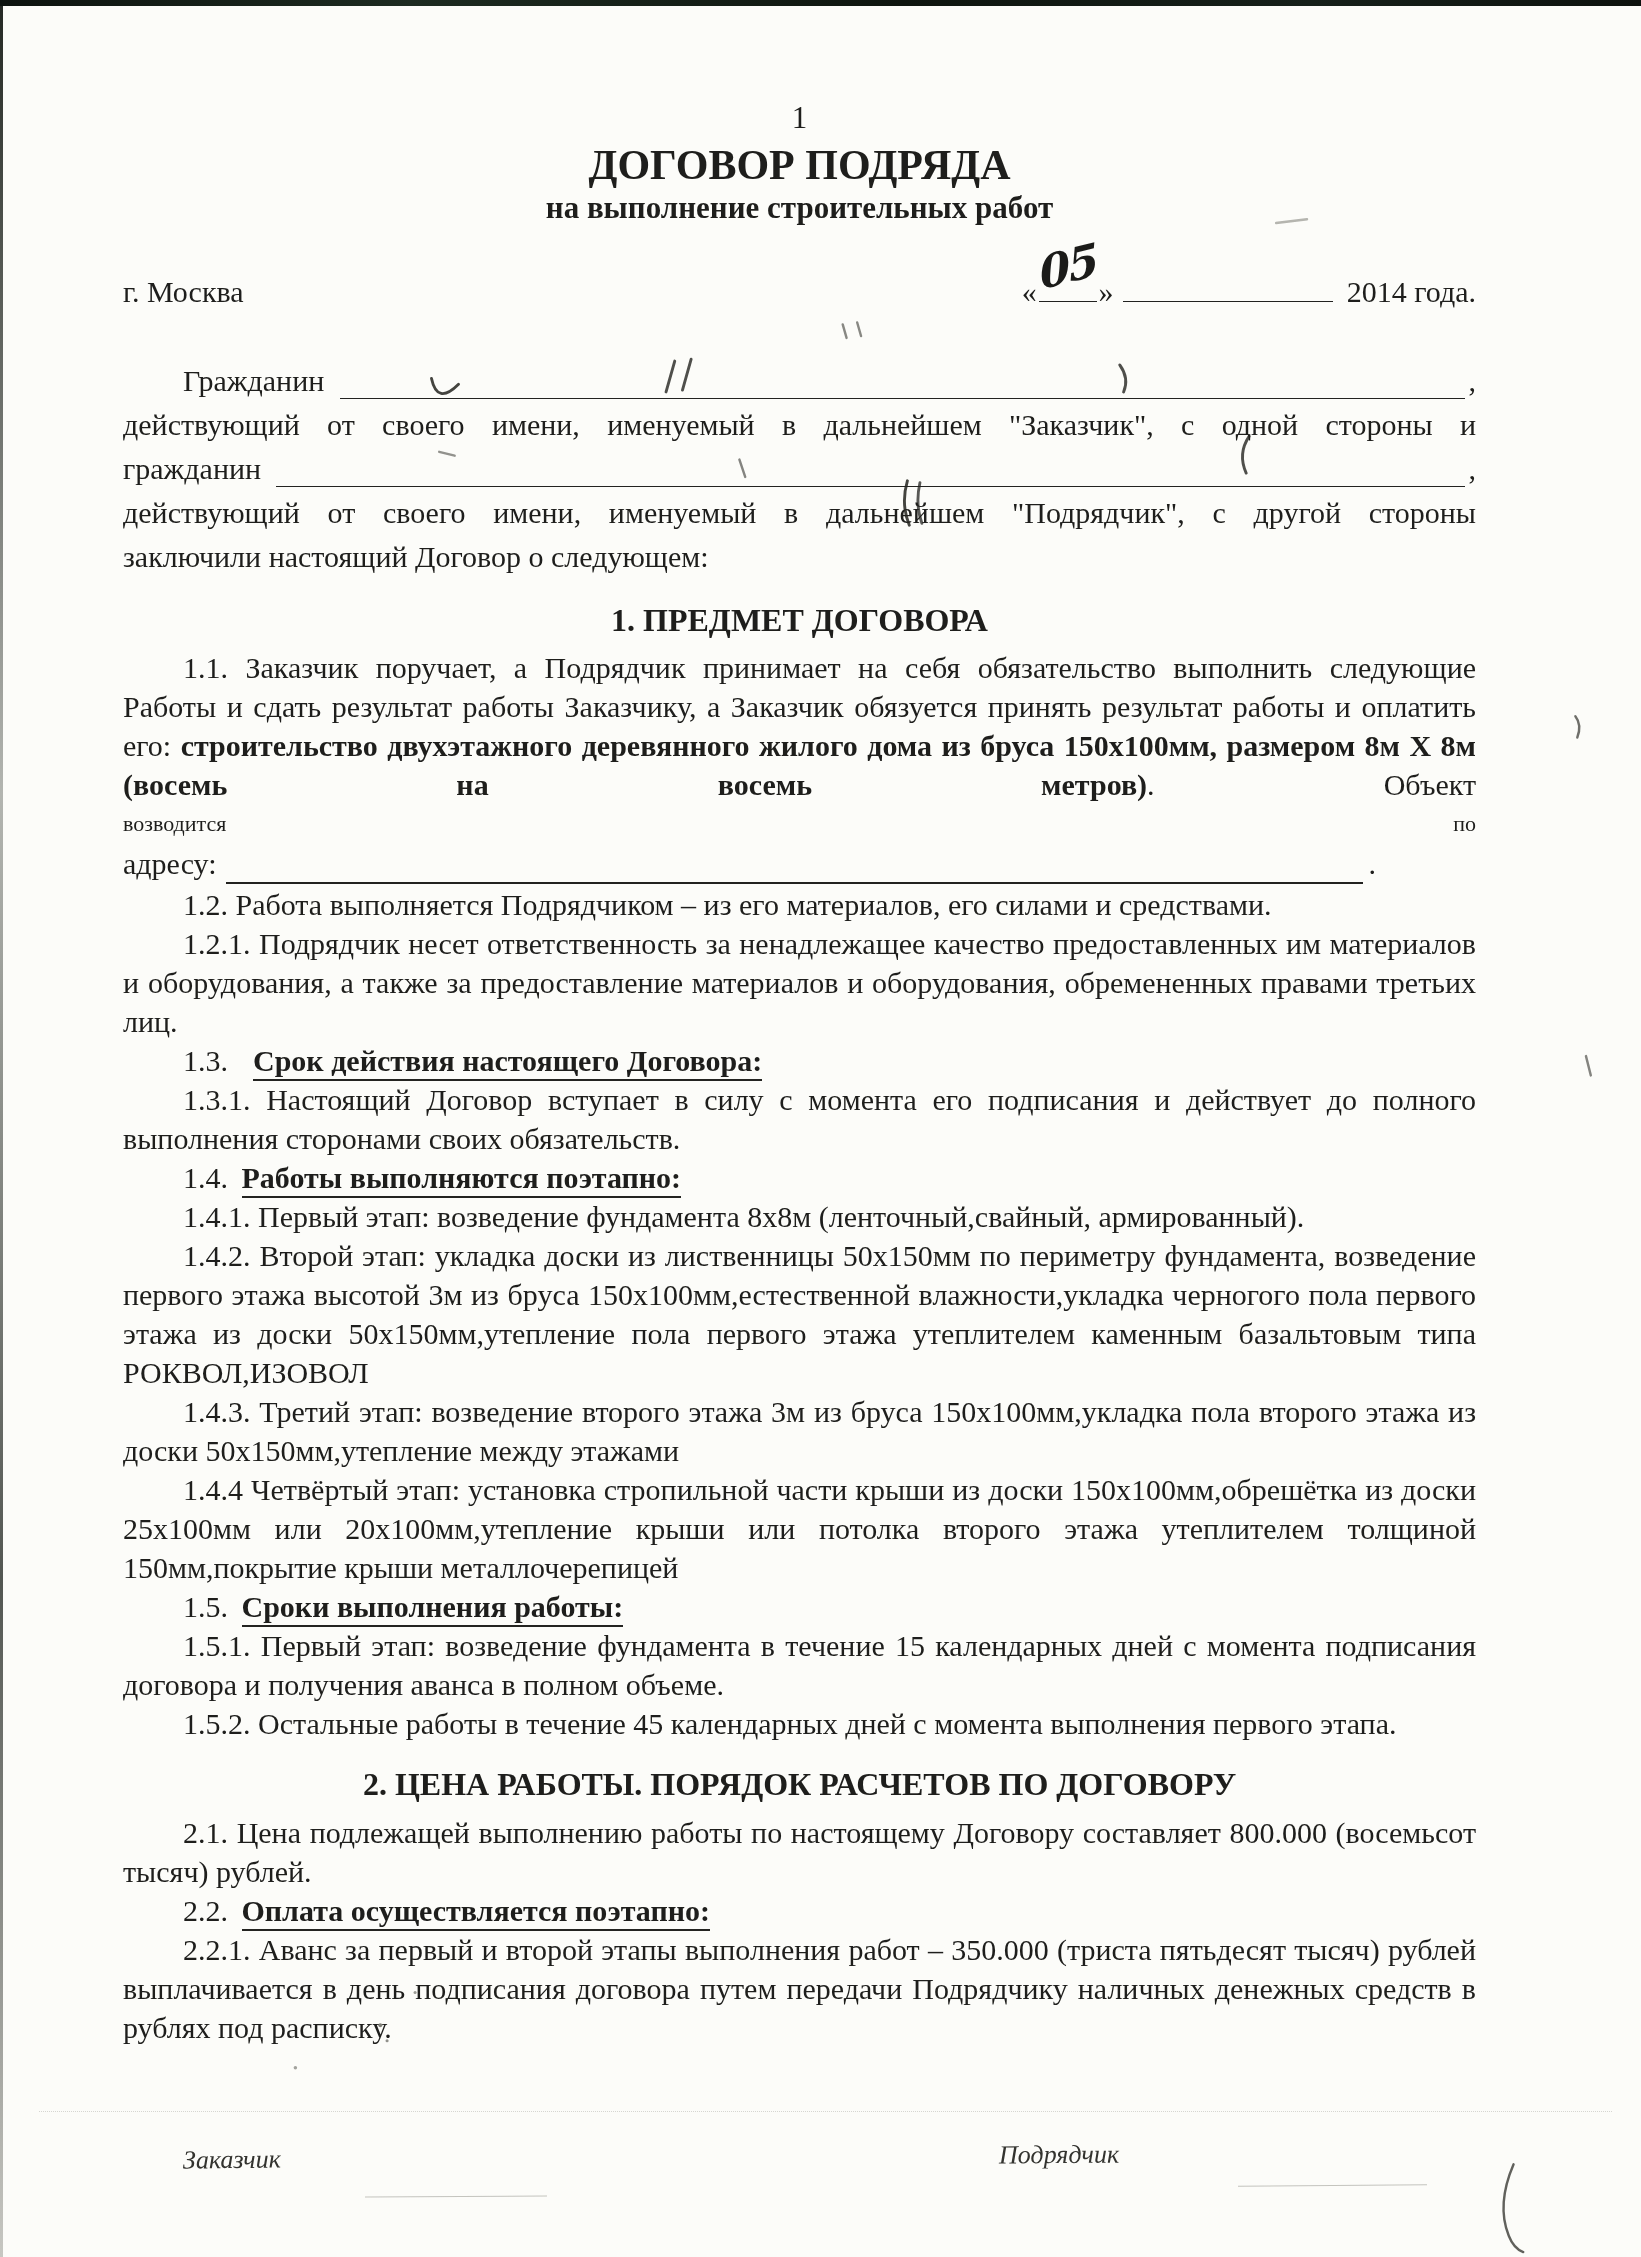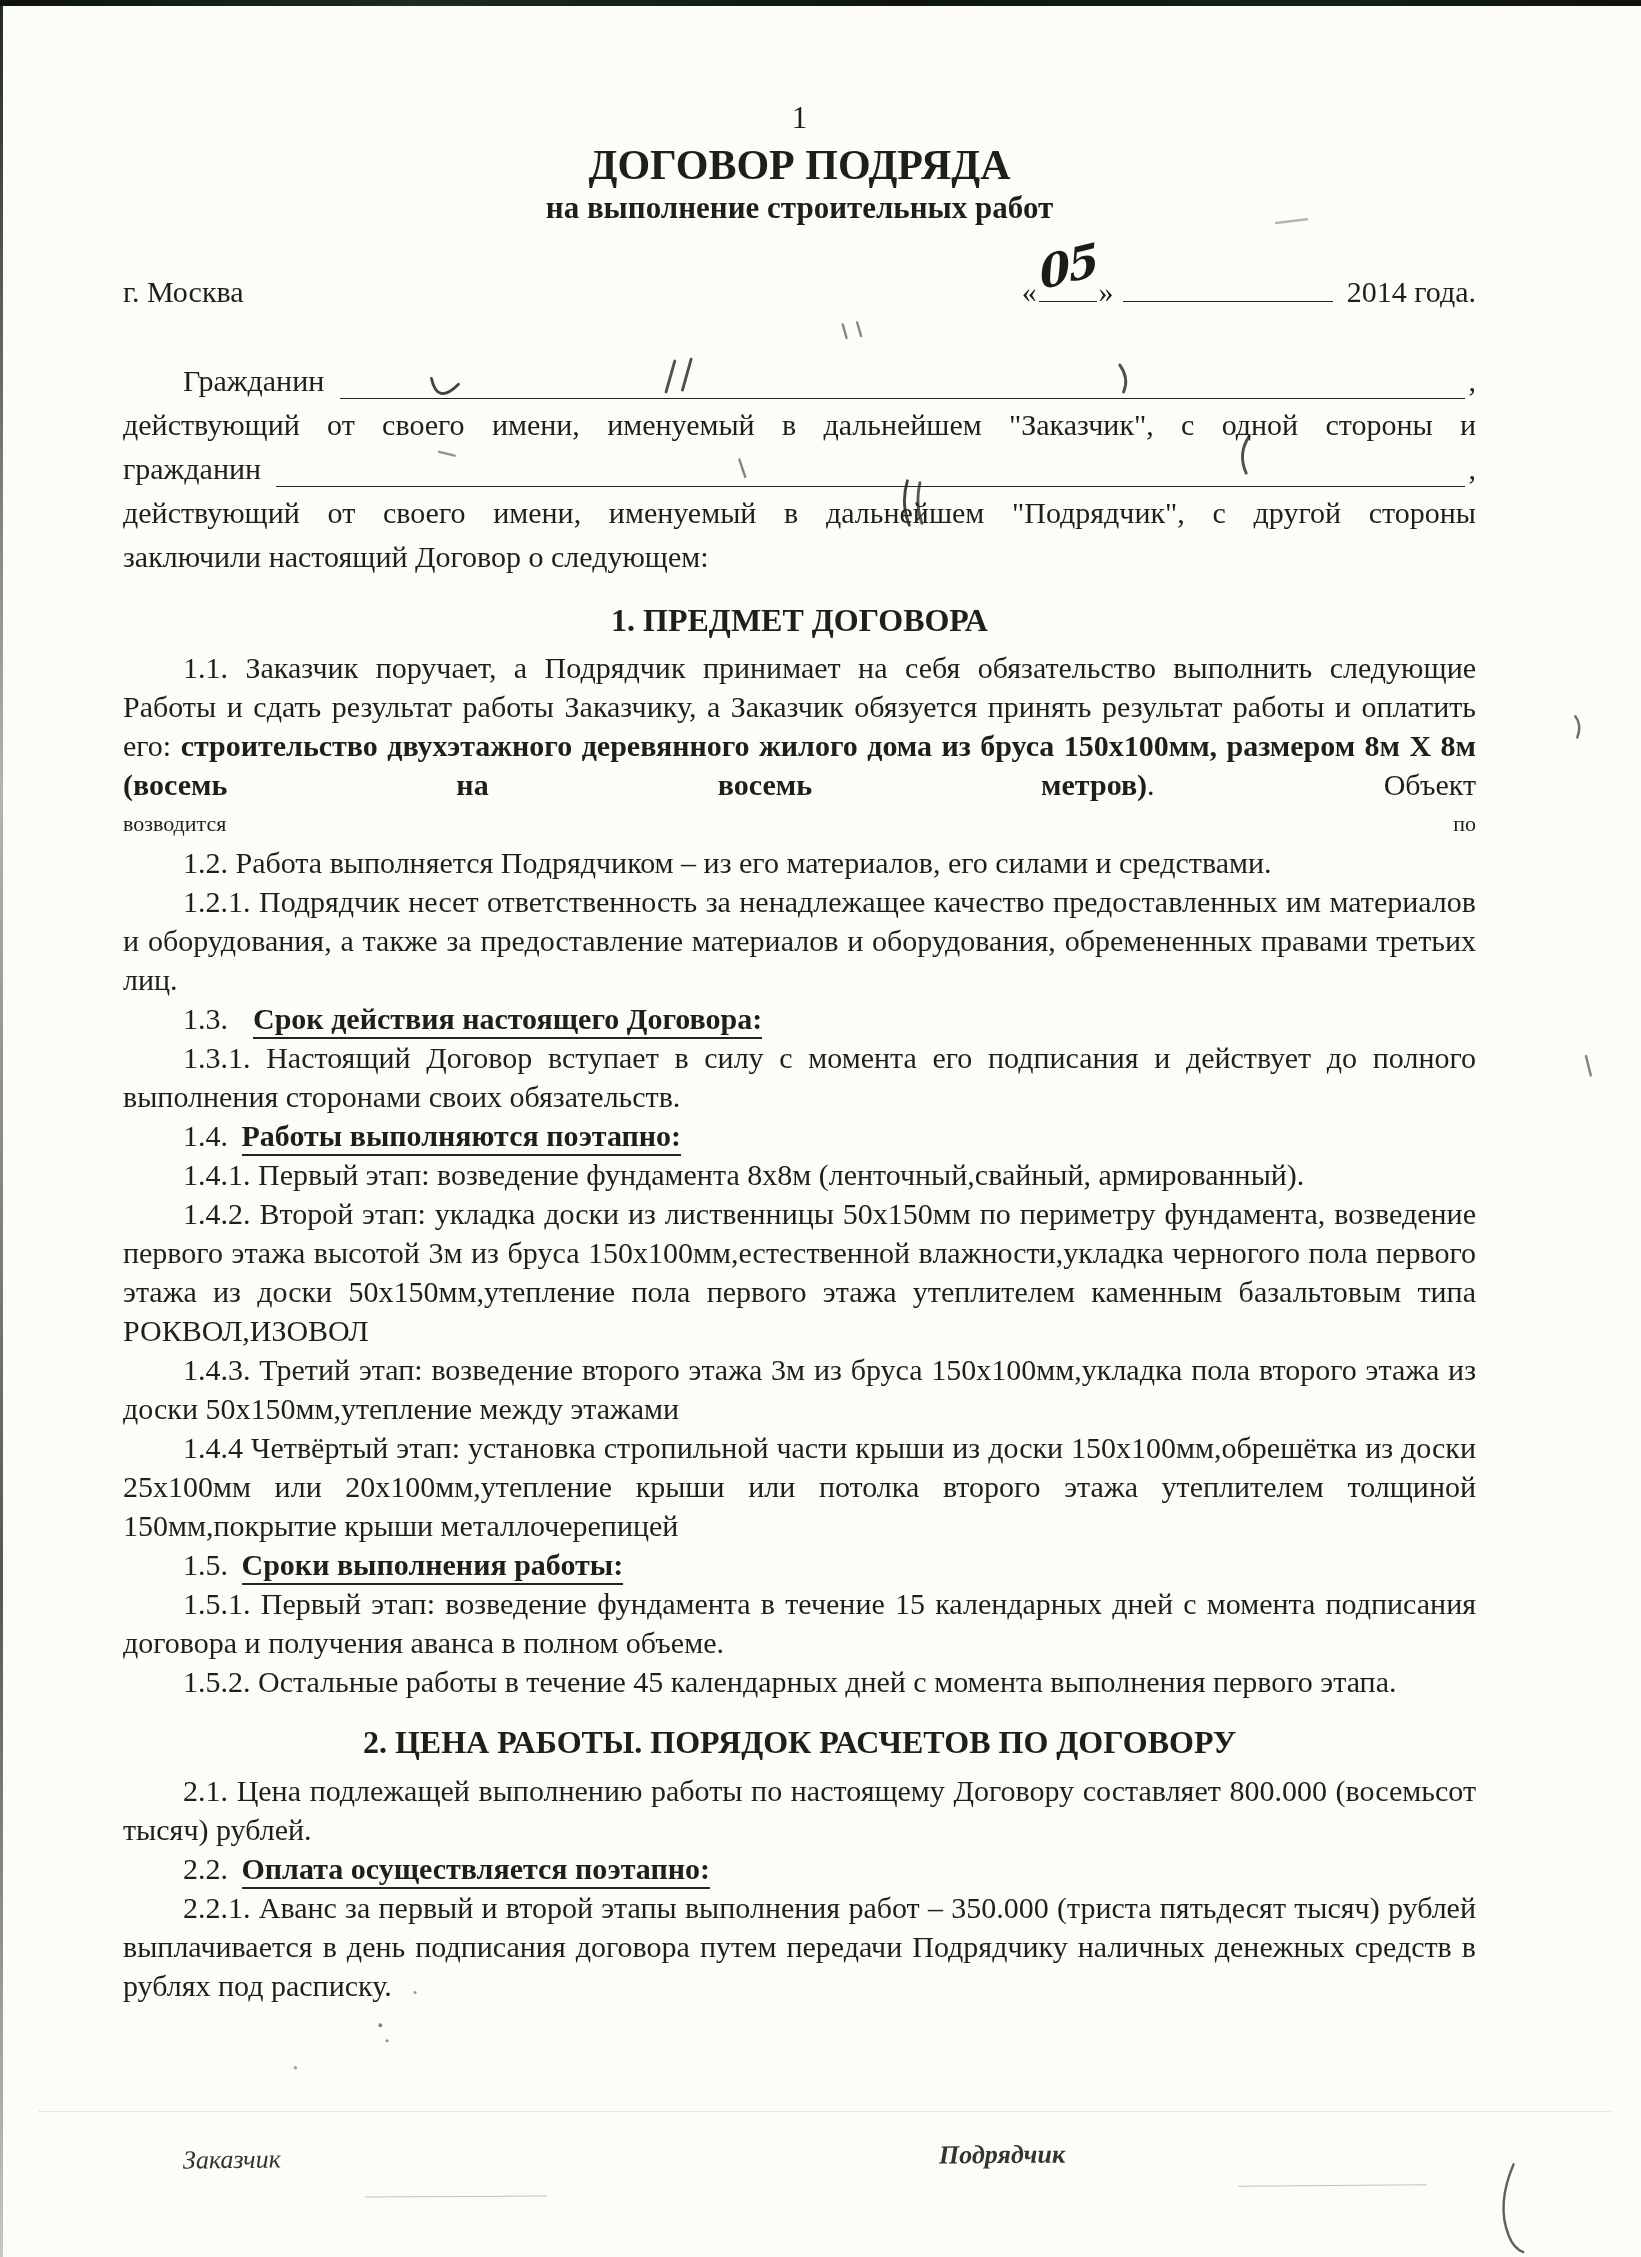--- a/index.html
+++ b/index.html
@@ -49,21 +49,21 @@
   .gap-s{display:inline-block;width:13.5px;}
   .gap-m{display:inline-block;width:25px;}
   .line-spread{display:flex;justify-content:space-between;font-size:22px;line-height:39px;}
   .line-addr{display:flex;align-items:baseline;font-size:30px;line-height:42px;}
   .addr-blank{flex:1;align-self:flex-end;height:33px;margin:0 5.8px 1.9px 9.7px;border-bottom:2.4px solid #222220;}
   .addr-endgap{width:100px;flex:0 0 100px;}
 
   
   .footer-label{position:absolute;font-size:26px;font-style:italic;color:#33332f;}
   .footer-left{left:183px;top:2145px;transform:rotate(-.6deg);}
-  .footer-right{left:939px;top:2140px;transform:rotate(-.4deg);font-weight:bold;}
+  .footer-right{left:999px;top:2140px;transform:rotate(-.4deg);}
   .sig-line{position:absolute;border-top:1.9px solid rgba(150,150,142,.55);}
   .sig-left{left:365px;top:2196px;width:182px;transform:rotate(-.3deg);}
   .sig-right{left:1238px;top:2185px;width:189px;transform:rotate(-.5deg);}
 
   .hw-overlay{position:absolute;left:0;top:0;width:1641px;height:2257px;pointer-events:none;}
 </style>
 </head>
 <body>
 
 <div class="edge-top"></div>
@@ -105,20 +105,26 @@
     <span class="pre-just">действующий от своего имени, именуемый в дальнейшем "Подрядчик", с другой стороны</span>
     <span class="pre-plain">заключили настоящий Договор о следующем:</span>
   </div>
 
   <div class="sec-heading">1. ПРЕДМЕТ ДОГОВОРА</div>
 
   <p class="clause justify-last"><span>1.1. Заказчик поручает, а Подрядчик принимает на себя обязательство выполнить следующие Работы и сдать результат работы Заказчику, а Заказчик обязуется принять результат работы и оплатить его: </span><span class="b">строительство двухэтажного деревянного жилого дома из бруса 150х100мм, размером 8м Х 8м (восемь на восемь метров)</span><span>. Объект</span></p>
   <div class="line-spread">
     <span>возводится</span>
     <span>по</span>
+  </div>
+  <div class="line-addr">
+    <span>адресу:</span>
+    <span class="addr-blank"></span>
+    <span>.</span>
+    <span class="addr-endgap"></span>
   </div>
 
   <p class="clause">1.2. Работа выполняется Подрядчиком – из его материалов, его силами и средствами.</p>
   <p class="clause">1.2.1. Подрядчик несет ответственность за ненадлежащее качество предоставленных им материалов и оборудования, а также за предоставление материалов и оборудования, обремененных правами третьих лиц.</p>
 
   <p class="h-clause"><span>1.3.</span><span class="gap-m"></span><span class="u">Срок действия настоящего Договора:</span></p>
   <p class="clause">1.3.1. Настоящий Договор вступает в силу с момента его подписания и действует до полного выполнения сторонами своих обязательств.</p>
 
   <p class="h-clause"><span>1.4.</span><span class="gap-s"></span><span class="u">Работы выполняются поэтапно:</span></p>
   <p class="clause">1.4.1. Первый этап: возведение фундамента 8х8м (ленточный,свайный, армированный).</p>

